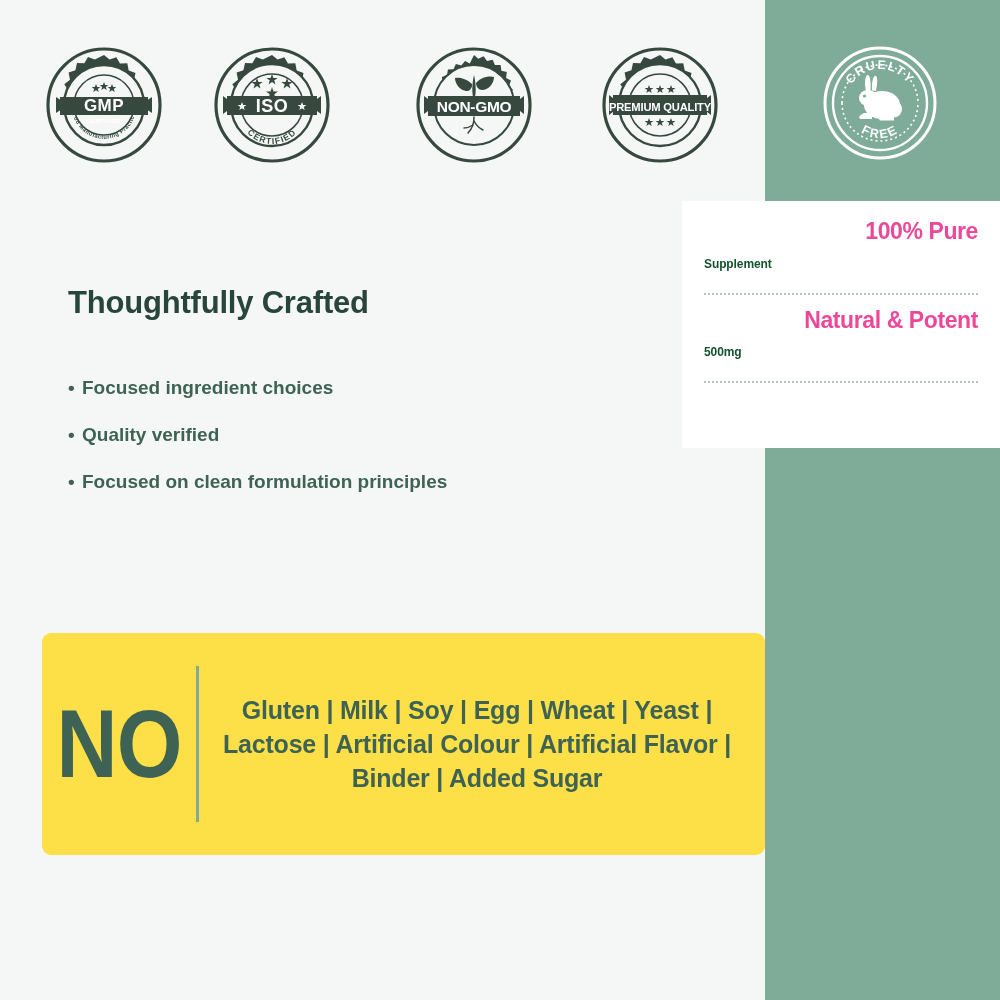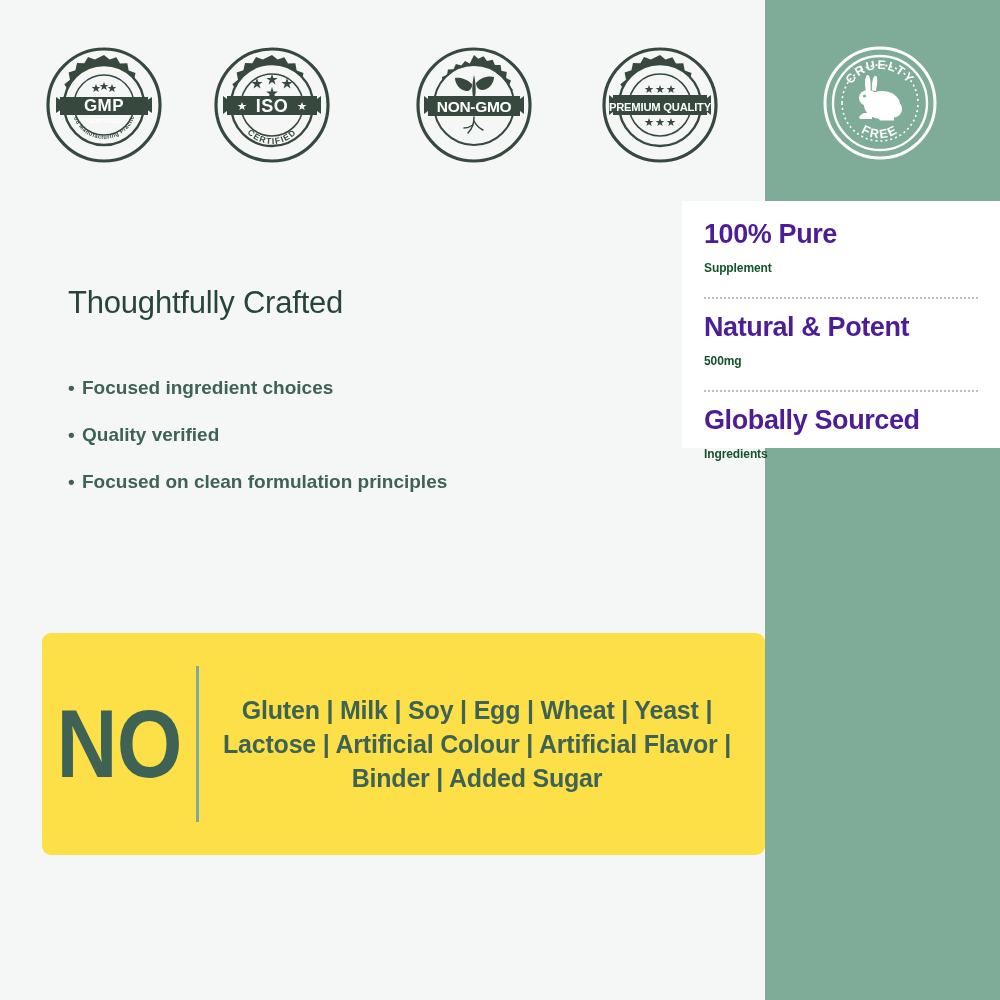--- a/index.html
+++ b/index.html
@@ -31,21 +31,21 @@
   .badge-gmp      { left:44px;  }
   .badge-iso      { left:212px; }
   .badge-nongmo   { left:414px; }
   .badge-premium  { left:600px; }
   .badge-cruelty  { left:820px; top:43px; }
 
   
   .crafted-block { position:absolute; left:68px; top:286px; width:600px; }
 
   .crafted-title {
-    font-size:31px; font-weight:normal; color:#27453a;
+    font-size:31px; font-weight:bold; color:#27453a;
     letter-spacing:-0.2px; line-height:1.1;
   }
 
   .bullet-list { margin-top:57px; list-style:none; }
   .bullet-row {
     display:flex; align-items:flex-start;
     font-size:19px; font-weight:bold; color:#3e6354;
     margin-bottom:25px; line-height:1.15;
   }
   .bullet-dot {
@@ -54,22 +54,22 @@
   }
   .bullet-text { flex:1 1 auto; }
 
   
   .facts-card {
     position:absolute; left:682px; top:201px; width:318px; height:247px;
     background:#ffffff; padding:18px 22px 0 22px;
   }
   .fact { padding-bottom:10px; }
   .fact-main {
-    font-size:27px; font-weight:bold; color:#4c1d95;
-    letter-spacing:-0.4px; line-height:1.12;
+    font-size:23px; font-weight:bold; color:#ec4899;
+    letter-spacing:-0.4px; line-height:1.12;text-align:right;
   }
   .fact-sub {
     font-size:12px; font-weight:bold; color:#14532d;
     letter-spacing:-0.1px; margin-top:13px; line-height:1.15;
   }
   .fact-divider {
     border-top:2px dotted #b9c2bd;
     margin:11px 0 13px 0; height:0;
   }
 
@@ -261,24 +261,20 @@
     <div class="fact">
       <div class="fact-main">100% Pure</div>
       <div class="fact-sub">Supplement</div>
     </div>
     <div class="fact-divider"></div>
     <div class="fact">
       <div class="fact-main">Natural &amp; Potent</div>
       <div class="fact-sub">500mg</div>
     </div>
     <div class="fact-divider"></div>
-    <div class="fact">
-      <div class="fact-main">Globally Sourced</div>
-      <div class="fact-sub">Ingredients</div>
-    </div>
   </div>
 
   <div class="no-card">
     <div class="no-word">NO</div>
     <div class="no-divider"></div>
     <div class="no-items">Gluten | Milk | Soy | Egg | Wheat | Yeast | Lactose | Artificial Colour | Artificial Flavor | Binder | Added Sugar</div>
   </div>
 
 </div>
 

